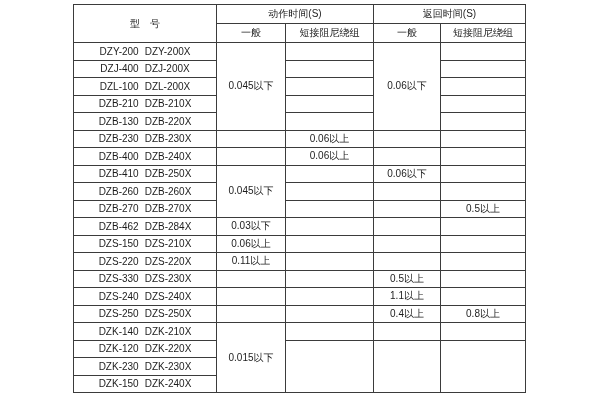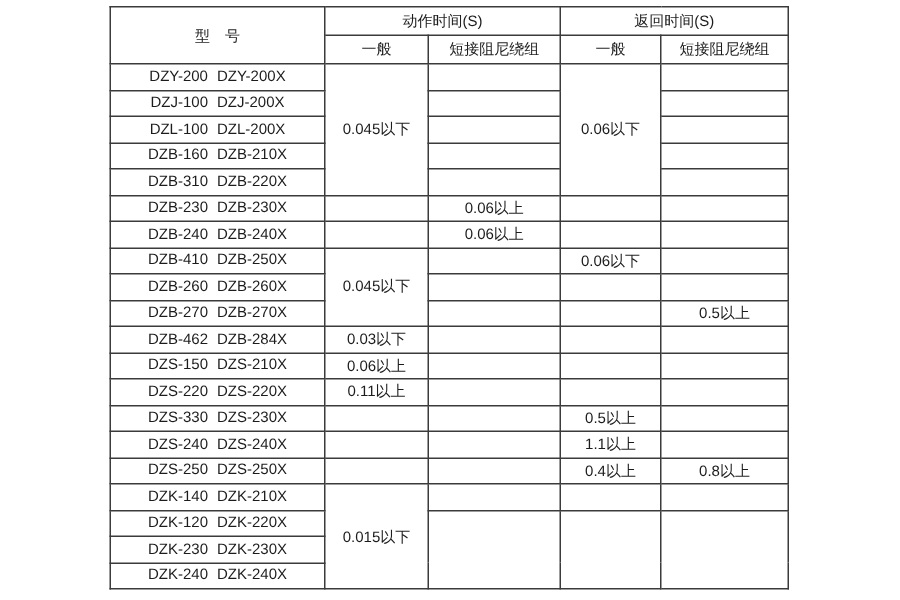--- a/index.html
+++ b/index.html
@@ -56,48 +56,48 @@
   </thead>
   <tbody>
     <tr>
       <td class="model"><span>DZY-200</span><span>DZY-200X</span></td>
       <td rowspan="5">0.045以下</td>
       <td></td>
       <td rowspan="5">0.06以下</td>
       <td></td>
     </tr>
     <tr>
-      <td class="model"><span>DZJ-100</span><span>DZJ-200X</span></td>
+      <td class="model"><span>DZJ-400</span><span>DZJ-200X</span></td>
       <td></td>
       <td></td>
     </tr>
     <tr>
       <td class="model"><span>DZL-100</span><span>DZL-200X</span></td>
       <td></td>
       <td></td>
     </tr>
     <tr>
-      <td class="model"><span>DZB-160</span><span>DZB-210X</span></td>
+      <td class="model"><span>DZB-210</span><span>DZB-210X</span></td>
       <td></td>
       <td></td>
     </tr>
     <tr>
-      <td class="model"><span>DZB-310</span><span>DZB-220X</span></td>
+      <td class="model"><span>DZB-130</span><span>DZB-220X</span></td>
       <td></td>
       <td></td>
     </tr>
     <tr>
       <td class="model"><span>DZB-230</span><span>DZB-230X</span></td>
       <td></td>
       <td>0.06以上</td>
       <td></td>
       <td></td>
     </tr>
     <tr>
-      <td class="model"><span>DZB-240</span><span>DZB-240X</span></td>
+      <td class="model"><span>DZB-400</span><span>DZB-240X</span></td>
       <td></td>
       <td>0.06以上</td>
       <td></td>
       <td></td>
     </tr>
     <tr>
       <td class="model"><span>DZB-410</span><span>DZB-250X</span></td>
       <td rowspan="3">0.045以下</td>
       <td></td>
       <td>0.06以下</td>
@@ -167,17 +167,17 @@
     <tr>
       <td class="model"><span>DZK-120</span><span>DZK-220X</span></td>
       <td rowspan="3"></td>
       <td rowspan="3"></td>
       <td rowspan="3"></td>
     </tr>
     <tr>
       <td class="model"><span>DZK-230</span><span>DZK-230X</span></td>
     </tr>
     <tr>
-      <td class="model"><span>DZK-240</span><span>DZK-240X</span></td>
+      <td class="model"><span>DZK-150</span><span>DZK-240X</span></td>
     </tr>
   </tbody>
 </table>
 </div>
 
 </body></html>

